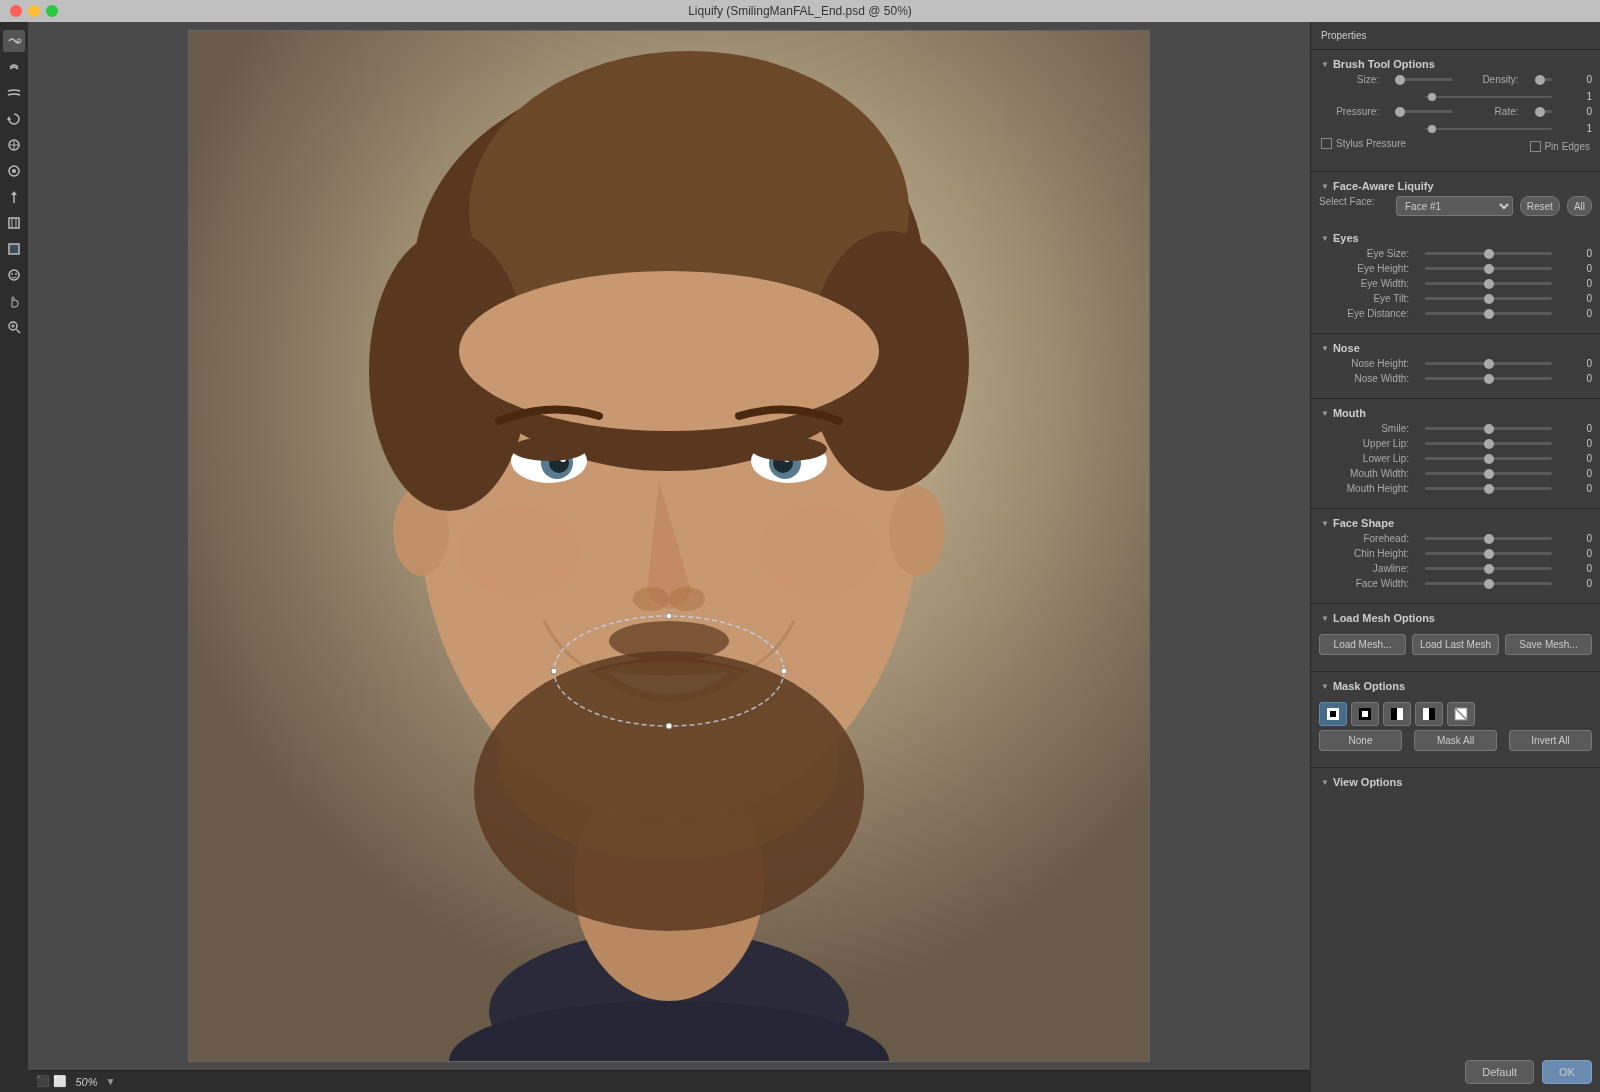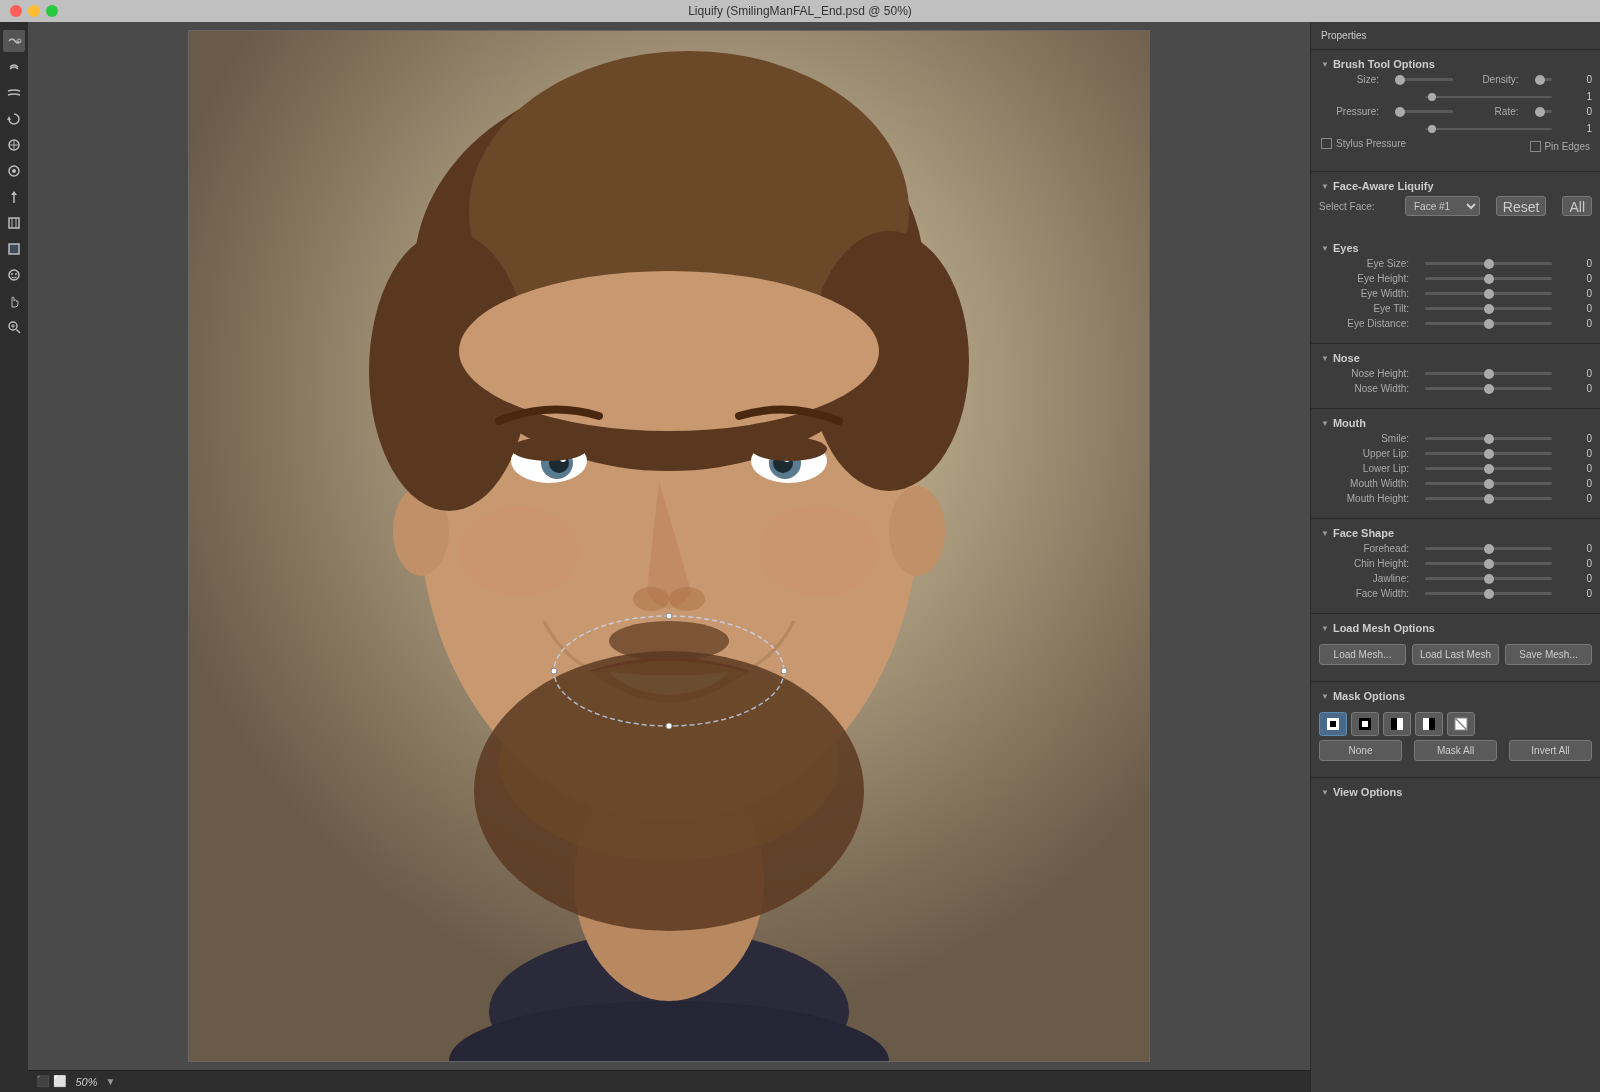--- a/index.html
+++ b/index.html
@@ -228,42 +228,41 @@
       align-items: center;
       gap: 4px;
       margin-bottom: 6px;
     }
     .cb { width: 11px; height: 11px; border: 1px solid #888; background: #3a3a3a; cursor: pointer; }
     .cb-label { font-size: 10px; color: #aaa; }
 
     
     .select-face-row {
       display: flex;
-      align-items: center;
-      gap: 16px;
-      margin-bottom: 16px;
+      gap: 7px;
+      margin-bottom: 6px;
     }
     .select-face-label { color: #aaa; font-size: 10px; min-width: 70px; }
     .face-select {
       flex: 1;
       background: #5a5a5a;
       border: 1px solid #777;
       color: #ccc;
       font-size: 10px;
       padding: 2px 4px;
       border-radius: 3px;
       height: 20px;
     }
     .face-action-btn {
       background: #5a5a5a;
       border: 1px solid #777;
       color: #ccc;
-      font-size: 14px;
+      font-size: 10px;
       padding: 2px 6px;
-      border-radius: 3px;
+      border-radius: 9px;
       cursor: pointer;
       height: 20px;
     }
 
     
     .divider {
       height: 1px;
       background: #2a2a2a;
       margin: 4px 0;
     }
@@ -866,15 +865,19 @@
 
     <div class="divider"></div>
 
     <div class="section">
       <div class="section-header">
         <span class="section-arrow">▼</span>
         <span>View Options</span>
       </div>
     </div>
 
+    <div class="bottom-buttons">
+      <button class="action-btn">Default</button>
+      <button class="action-btn primary">OK</button>
+    </div>
 
   </div>
 </div>
 
 </body></html>

